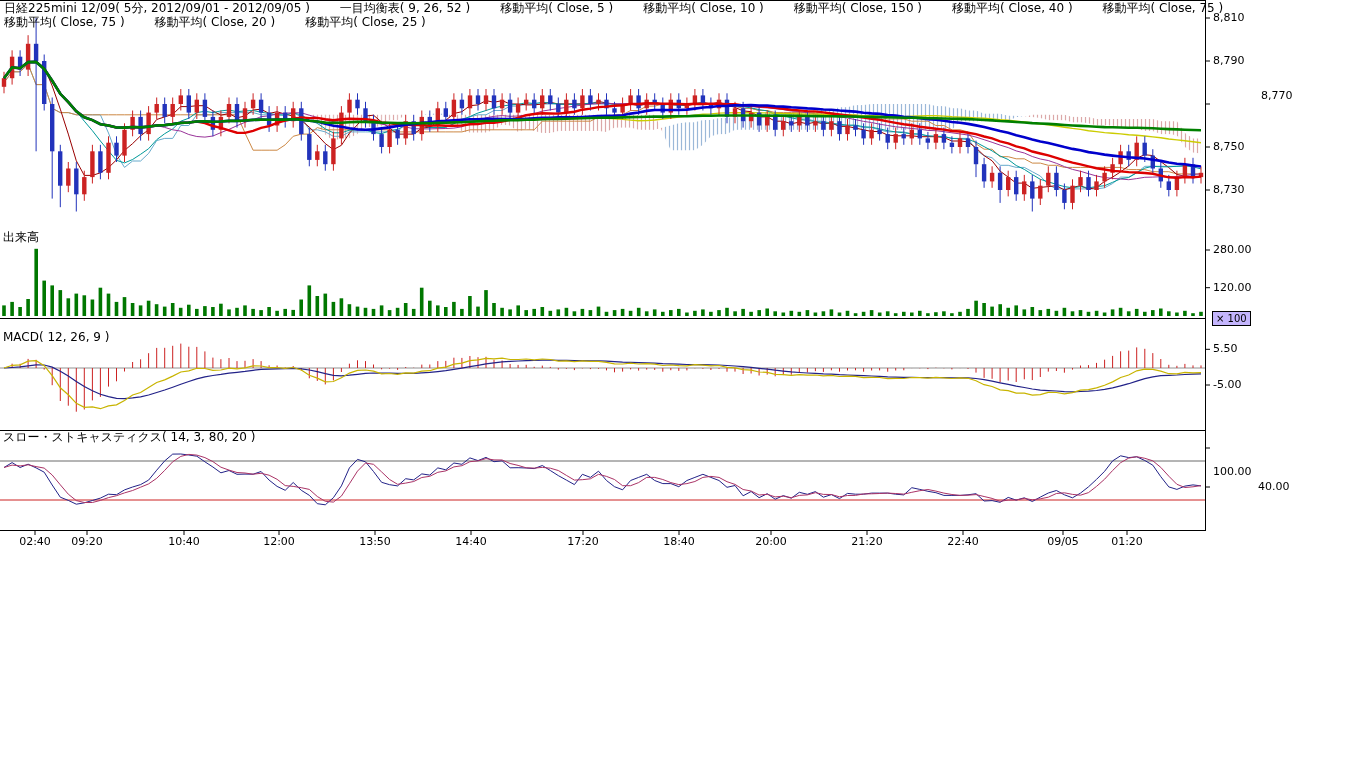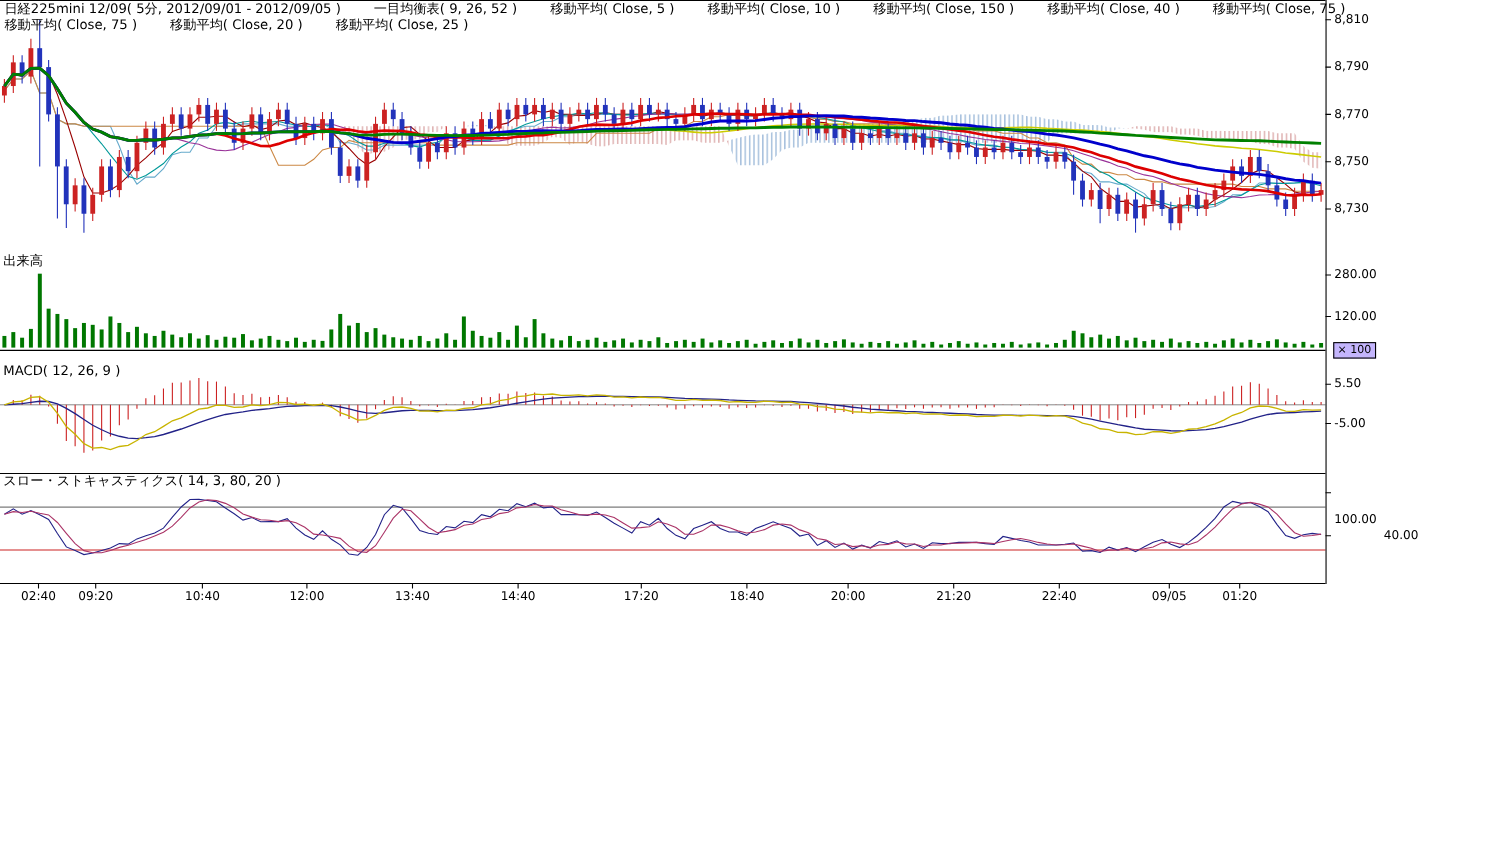--- a/index.html
+++ b/index.html
@@ -849,36 +849,36 @@
 
   <div class="plabel" style="top:231px">出来高</div>
   <div class="plabel" style="top:331px">MACD( 12, 26, 9 )</div>
   <div class="plabel" style="top:431px">スロー・ストキャスティクス( 14, 3, 80, 20 )</div>
 
   <div class="multbox">× 100</div>
 
   <div id="ylabels">
       <div class="ylab" style="top: 12px;">8,810</div>
       <div class="ylab" style="top: 55px;">8,790</div>
-      <div class="ylab" style="top: 98px;">8,770</div>
+      <div class="ylab" style="top: 90px; margin-left: 48px;">8,770</div>
       <div class="ylab" style="top: 141px;">8,750</div>
       <div class="ylab" style="top: 184px;">8,730</div>
       <div class="ylab" style="top: 244px;">280.00</div>
       <div class="ylab" style="top: 282px;">120.00</div>
       <div class="ylab" style="top: 343px;">5.50</div>
       <div class="ylab" style="top: 379px;">-5.00</div>
       <div class="ylab" style="top: 466px;">100.00</div>
       <div class="ylab" style="top: 481px; margin-left: 45px;">40.00</div>
     </div>
   <div id="xlabels">
       <div class="xlab" style="left: 35px;">02:40</div>
       <div class="xlab" style="left: 87px;">09:20</div>
       <div class="xlab" style="left: 184px;">10:40</div>
       <div class="xlab" style="left: 279px;">12:00</div>
-      <div class="xlab" style="left: 375px;">13:40</div>
+      <div class="xlab" style="left: 375px;">13:50</div>
       <div class="xlab" style="left: 471px;">14:40</div>
       <div class="xlab" style="left: 583px;">17:20</div>
       <div class="xlab" style="left: 679px;">18:40</div>
       <div class="xlab" style="left: 771px;">20:00</div>
       <div class="xlab" style="left: 867px;">21:20</div>
       <div class="xlab" style="left: 963px;">22:40</div>
       <div class="xlab" style="left: 1063px;">09/05</div>
       <div class="xlab" style="left: 1127px;">01:20</div>
     </div>
 

